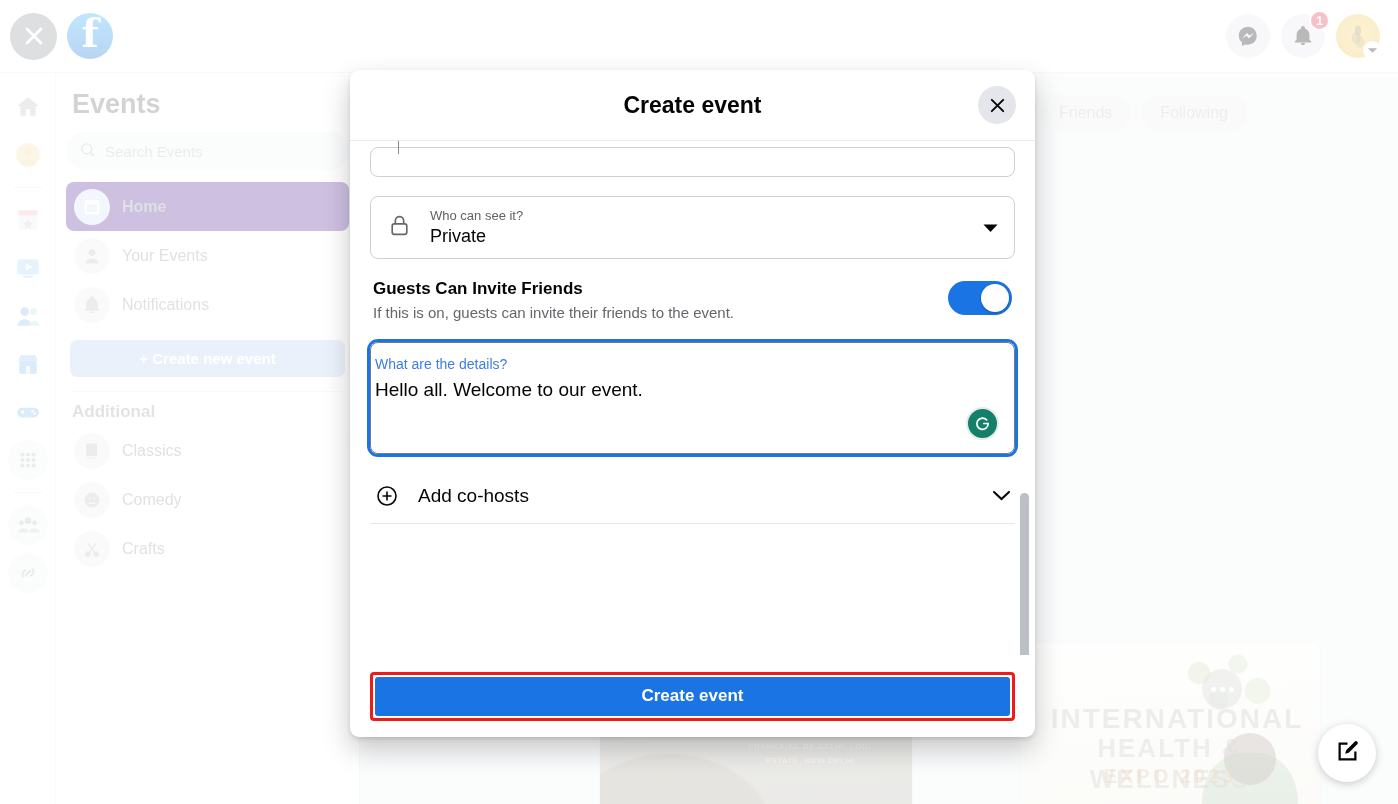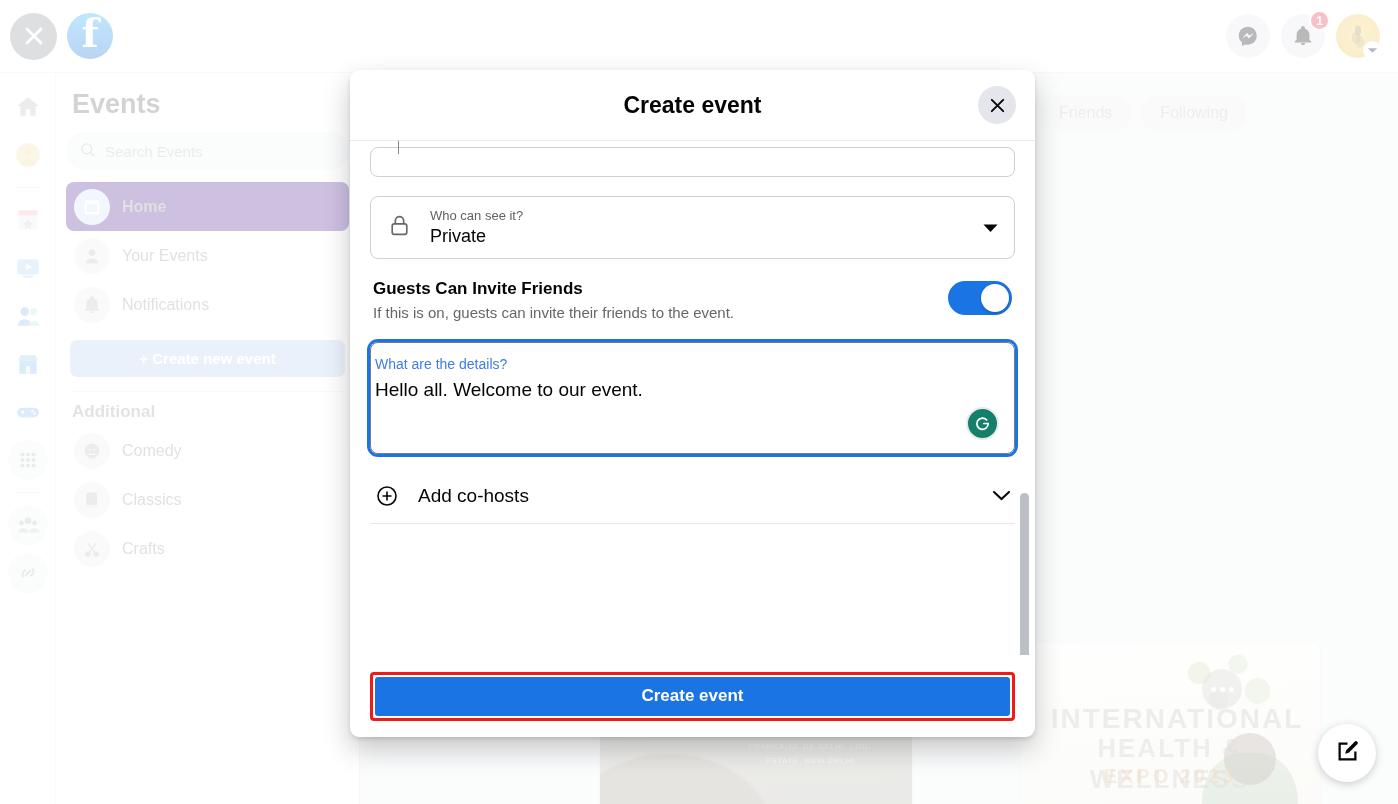--- a/index.html
+++ b/index.html
@@ -459,35 +459,35 @@
     <div class="ev-create">
       <span>+  Create new event</span>
     </div>
 
     <div class="ev-divider"></div>
     <div class="ev-cat-h">Additional</div>
 
     <div class="ev-item">
       <span class="ev-ico">
         <svg viewBox="0 0 24 24">
+            <rect x="5" y="3" width="13" height="18" rx="1.5"></rect>
+            <rect x="5" y="18" width="13" height="3" fill="#dfe1e4"></rect>
+          </svg>
+      </span>
+      <span>Classics</span>
+    </div>
+    <div class="ev-item">
+      <span class="ev-ico">
+        <svg viewBox="0 0 24 24">
             <circle cx="12" cy="12" r="9"></circle>
             <path d="M8 9l3 1.4-3 1.4zM16 9l-3 1.4 3 1.4z" fill="#eceef0"></path>
             <path d="M8 16h8" stroke="#eceef0" stroke-width="1.6"></path>
           </svg>
       </span>
       <span>Comedy</span>
-    </div>
-    <div class="ev-item">
-      <span class="ev-ico">
-        <svg viewBox="0 0 24 24">
-            <rect x="5" y="3" width="13" height="18" rx="1.5"></rect>
-            <rect x="5" y="18" width="13" height="3" fill="#dfe1e4"></rect>
-          </svg>
-      </span>
-      <span>Classics</span>
     </div>
     <div class="ev-item">
       <span class="ev-ico">
         <svg viewBox="0 0 24 24" fill="none" stroke="#b9bcc0" stroke-width="1.7">
             <circle cx="7" cy="18" r="2.6"></circle>
             <circle cx="17" cy="18" r="2.6"></circle>
             <path d="M8.7 16 17 5M15.3 16 7 5"></path>
           </svg>
       </span>
       <span>Crafts</span>

